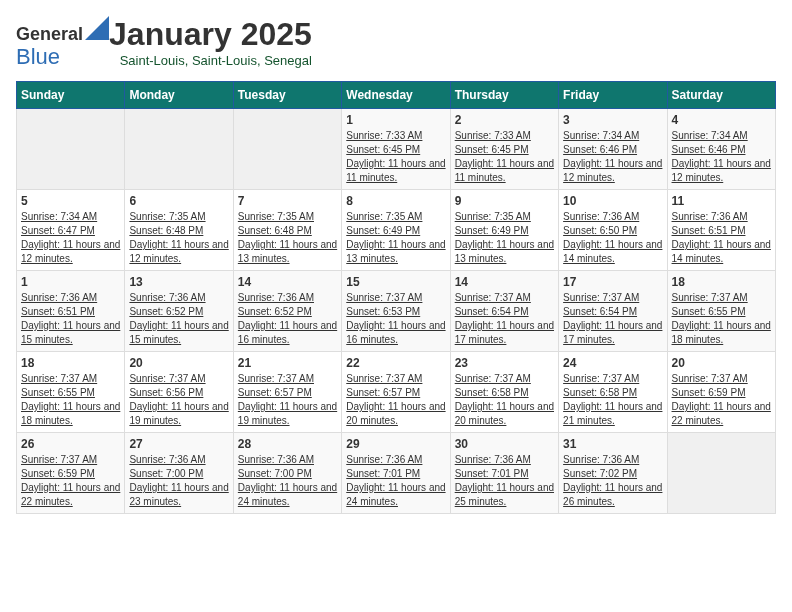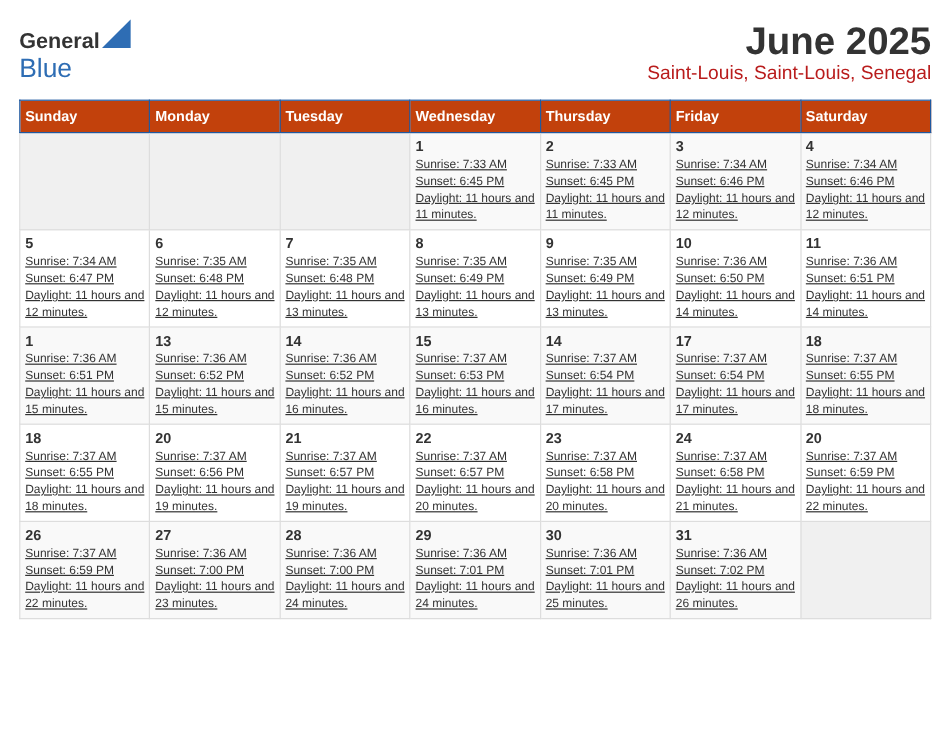--- a/index.html
+++ b/index.html
@@ -5,24 +5,23 @@
     * { margin: 0; padding: 0; box-sizing: border-box; }
     body {
       font-family: Arial, sans-serif;
       background: #fff;
       width: 792px;
       min-height: 612px;
       padding: 16px;
     }
     .header {
       display: flex;
-      justify-content: space-between;
+      justify-content: flex-start;
       align-items: flex-start;
       margin-bottom: 12px;
-      gap: 32px;
     }
     .logo {
       display: flex;
       align-items: center;
     }
     .logo-text-general {
       font-size: 18px;
       font-weight: bold;
       color: #333;
       line-height: 1.1;
@@ -40,30 +39,30 @@
     }
     .title-block {
       text-align: right;
     }
     .month-title {
       font-size: 32px;
       font-weight: bold;
       color: #333;
     }
     .location-title {
-      font-size: 16px;
-      color: #b91c1c;
+      font-size: 13px;
+      color: #14532d;
     }
     table {
       width: 100%;
       border-collapse: collapse;
       table-layout: fixed;
     }
     thead tr th {
-      background-color: #c2410c;
+      background-color: #0f766e;
       color: #fff;
       font-size: 12px;
       font-weight: bold;
       padding: 6px 4px;
       text-align: left;
       border: 1px solid #2059a0;
     }
     tbody tr td {
       vertical-align: top;
       font-size: 10px;
@@ -102,21 +101,21 @@
         <span class="logo-text-general">General</span><svg class="logo-icon" viewBox="0 0 24 24" xmlns="http://www.w3.org/2000/svg">
           <polygon points="0,24 24,0 24,24" fill="#2e6db4"></polygon>
         </svg>
       </div>
       <div>
         <span class="logo-text-blue">Blue</span>
       </div>
     </div>
   </div>
   <div class="title-block">
-    <div class="month-title">June 2025</div>
+    <div class="month-title">January 2025</div>
     <div class="location-title">Saint-Louis, Saint-Louis, Senegal</div>
   </div>
 </div>
 
 <table>
   <thead>
     <tr>
     <th>Sunday</th>
         <th>Monday</th>
         <th>Tuesday</th>

